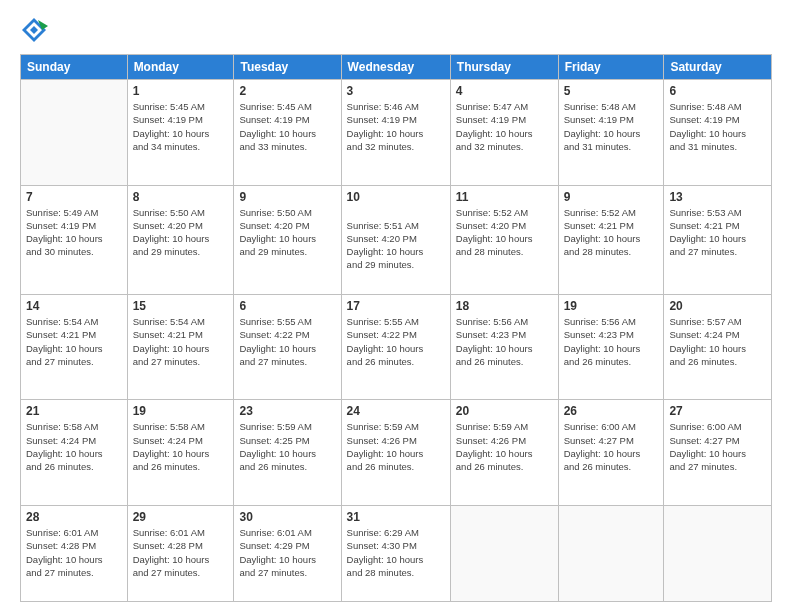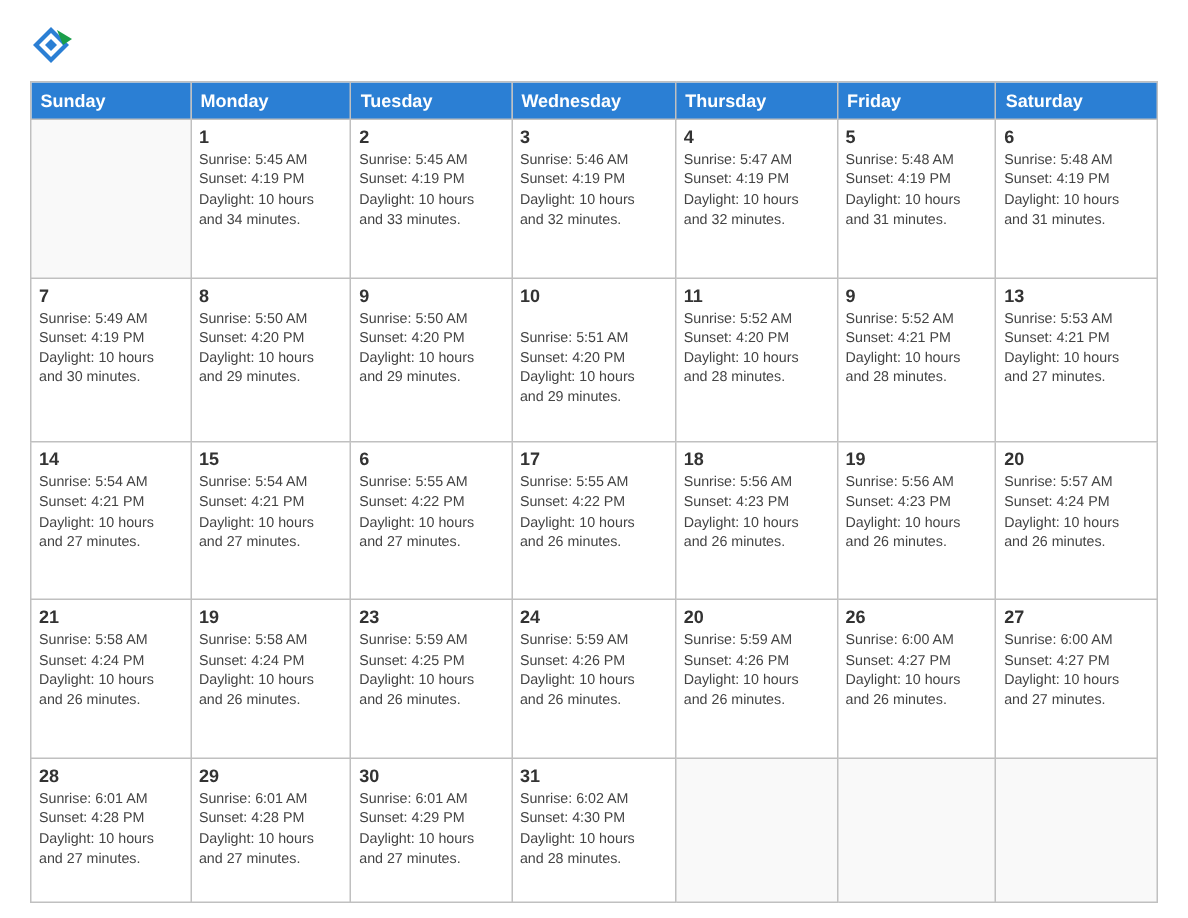--- a/index.html
+++ b/index.html
@@ -355,21 +355,21 @@
           </td>
           <td>
             <div class="day-number">30</div>
             <div class="day-info" style="white-space: pre-line;">Sunrise: 6:01 AM
 Sunset: 4:29 PM
 Daylight: 10 hours
 and 27 minutes.</div>
           </td>
           <td>
             <div class="day-number">31</div>
-            <div class="day-info" style="white-space: pre-line;">Sunrise: 6:02 AM
+            <div class="day-info" style="white-space: pre-line;">Sunrise: 6:29 AM
 Sunset: 4:30 PM
 Daylight: 10 hours
 and 28 minutes.</div>
           </td>
           <td class="empty-cell"></td>
           <td class="empty-cell"></td>
           <td class="empty-cell"></td>
         </tr>
       </tbody>
   </table>

